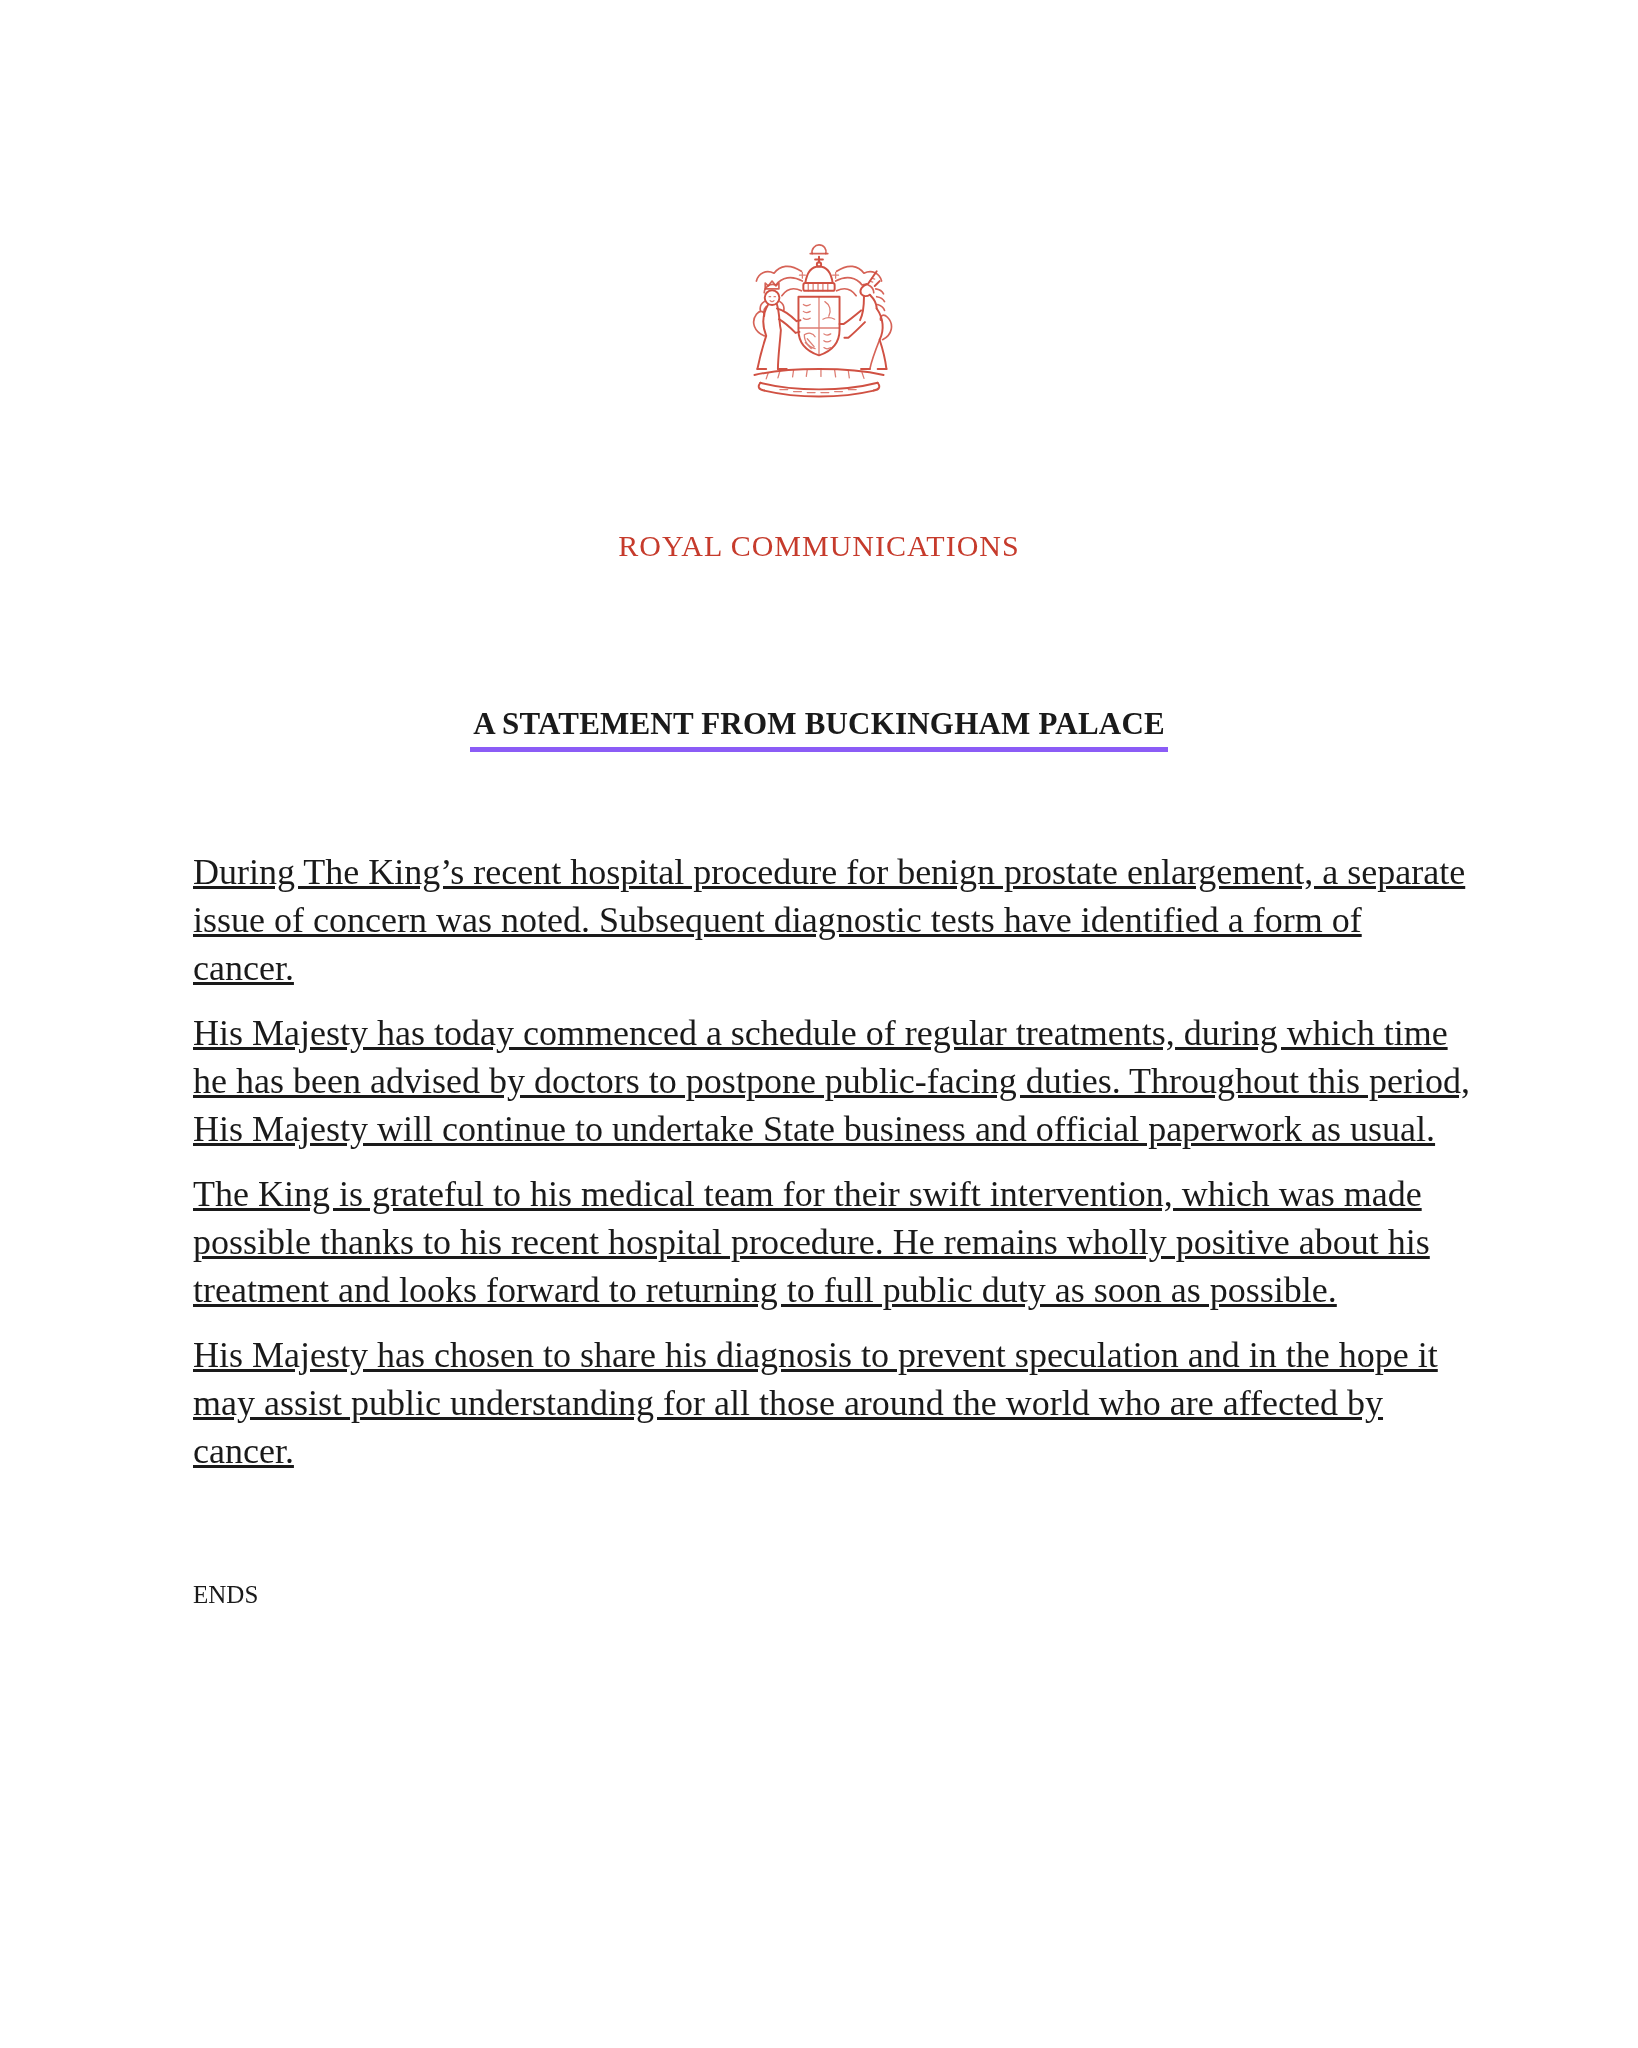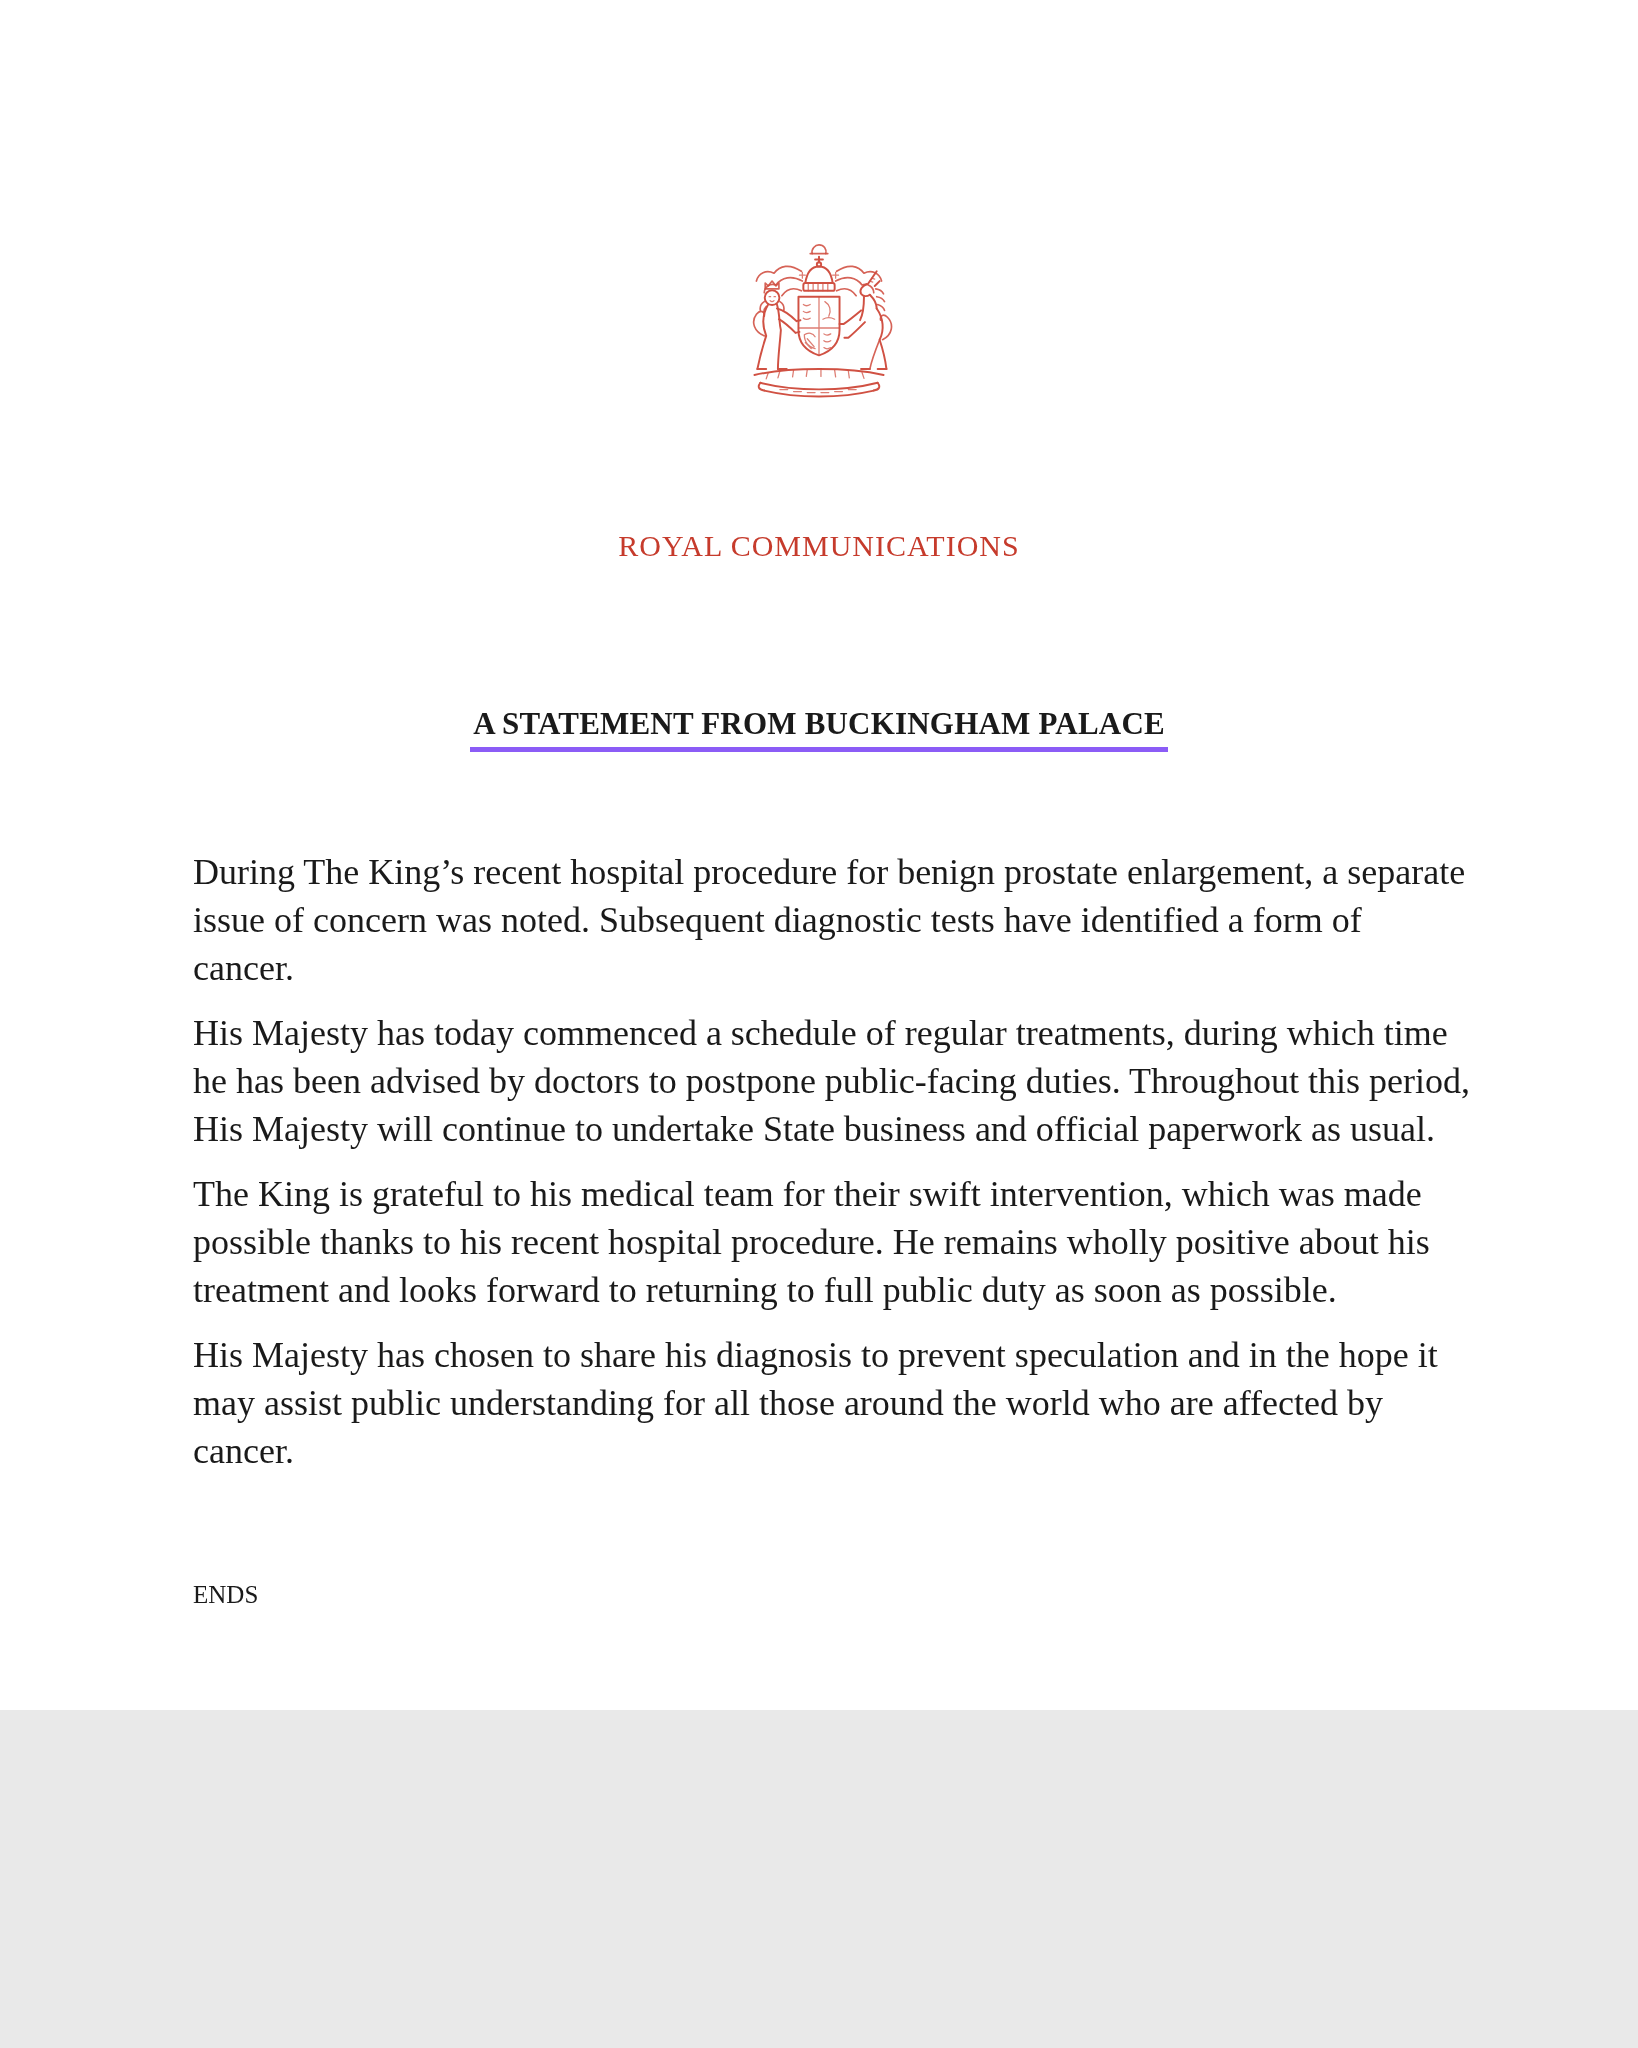--- a/index.html
+++ b/index.html
@@ -4,21 +4,21 @@
 <style>
   :root{
     --background:#ffffff;
     --text-color:#1a1a1a;
     --red-accent:#c63b2c;
     --crest-red:#cd4334;
   }
   html,body{margin:0;padding:0;background:#e9e9e9;}
   .page{
     position:relative;
-    width:1638px;height:1710px;
+    width:1638px;height:2048px;
     margin:0 auto;
     background:var(--background);
     font-family:"Liberation Serif","DejaVu Serif",serif;
     color:var(--text-color);
     overflow:hidden;
   }
   .crest{
     width:196px;height:176px;
     margin:240px auto 0 auto;
     display:block;
@@ -41,20 +41,21 @@
   .title-line .title-text{
     display:inline-block;
     font-weight:bold;
     border-bottom:5px solid #8b5cf6;
     padding:0 3px 3px 3px;
     letter-spacing:0.2px;
   }
   .content{
     margin-top:96px;
     padding-left:193px;
+    text-decoration:underline;
   }
   .content p{
     width:1278px;
     margin:0 0 17px 0;
     font-size:36px;
     line-height:48px;
     text-align:left;
   }
   .ends{
     margin-top:96px;

